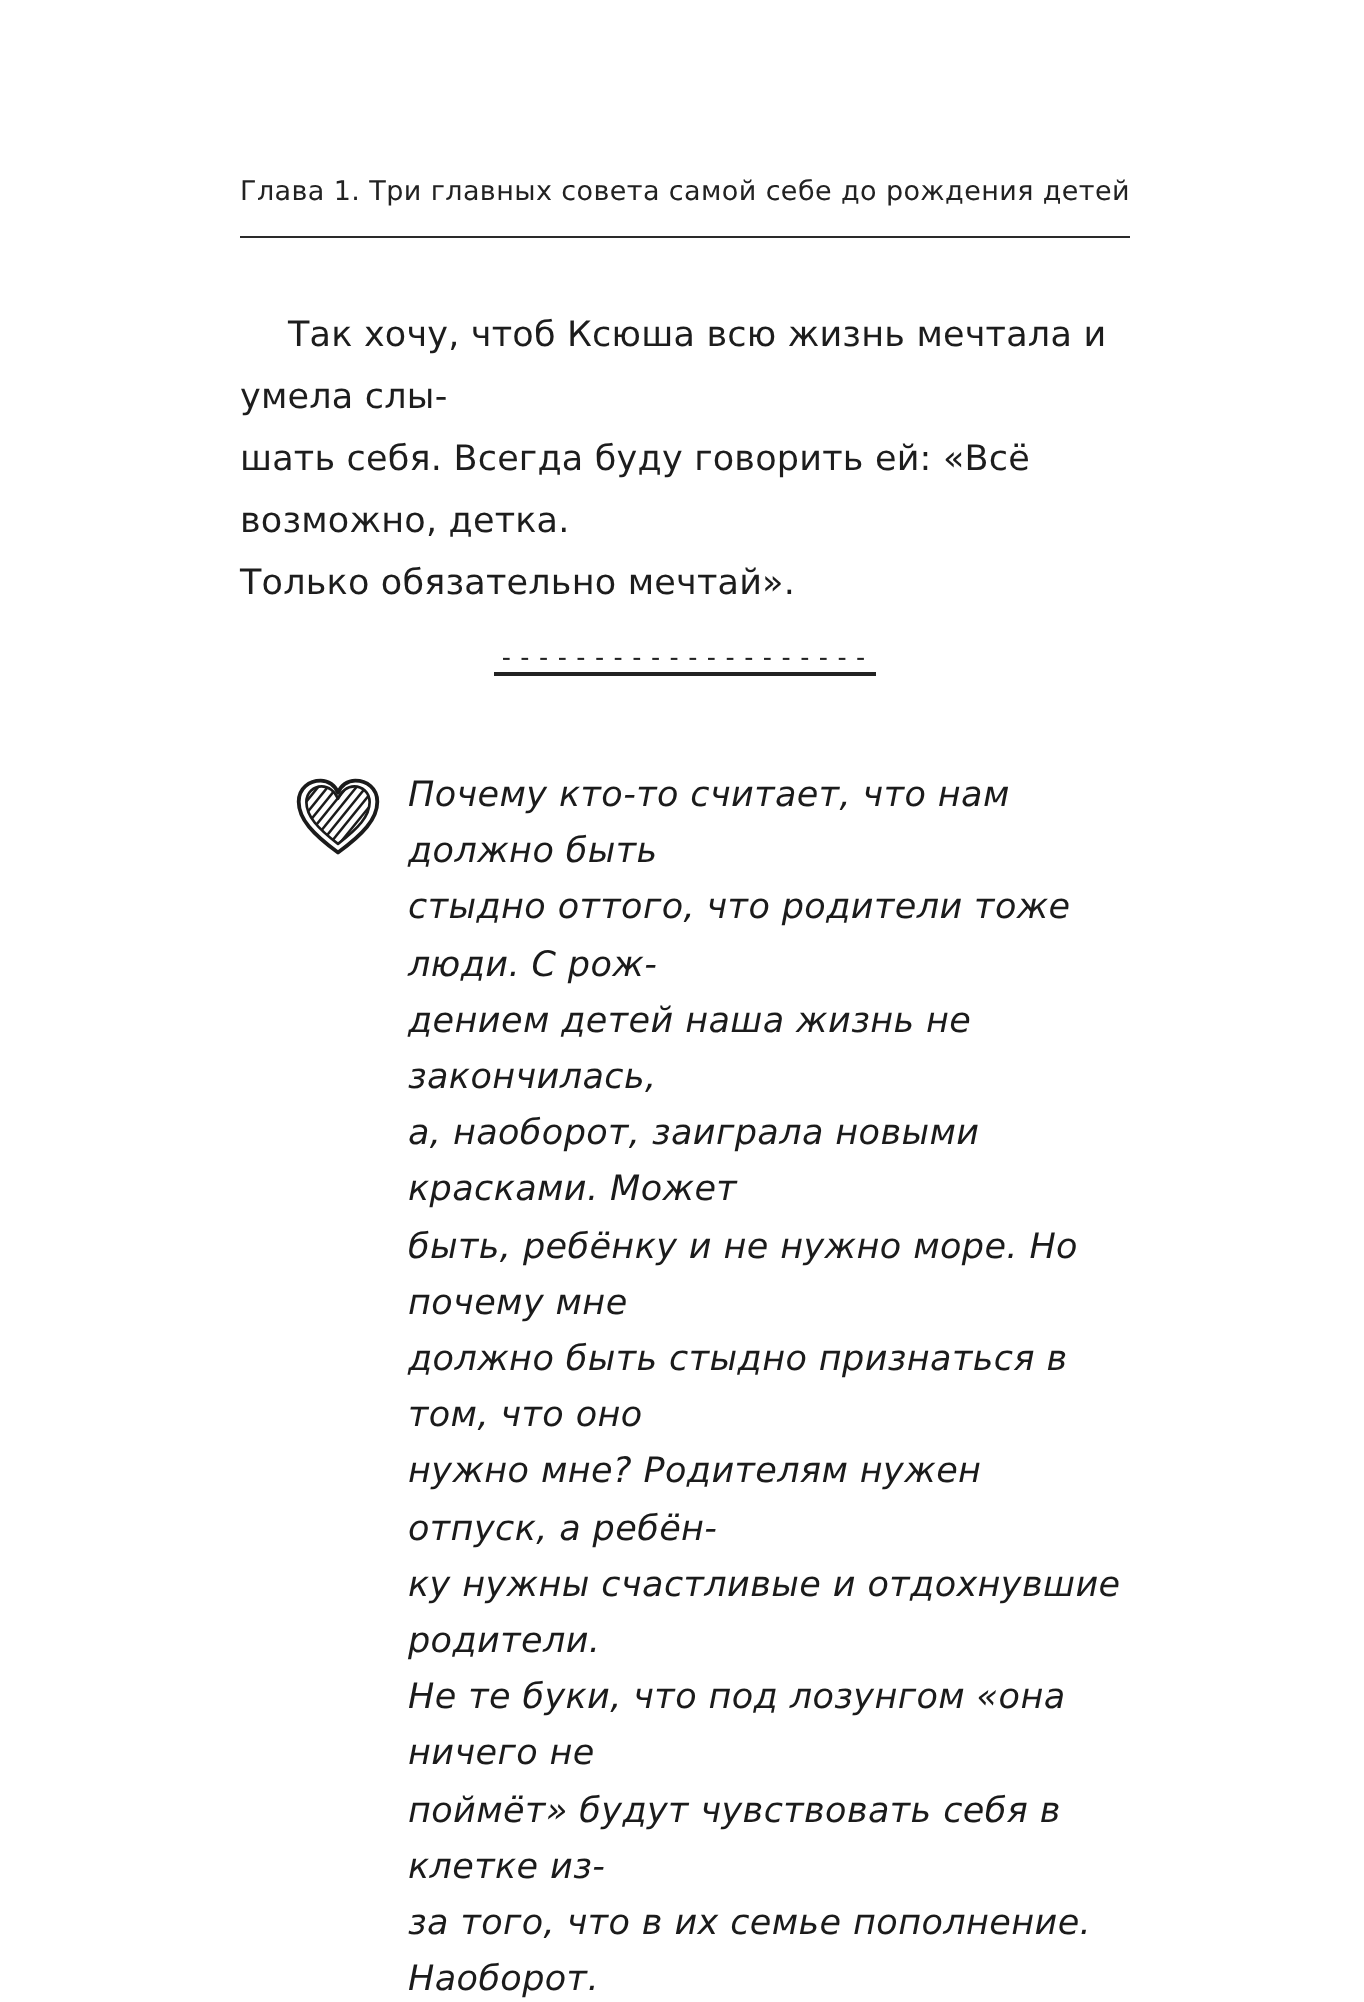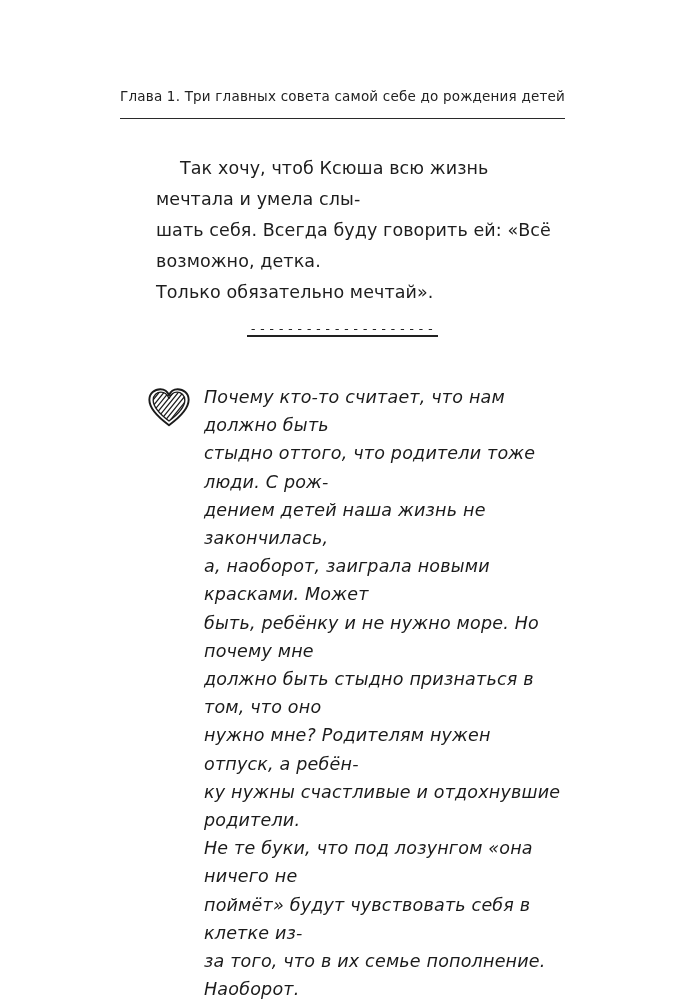--- a/index.html
+++ b/index.html
@@ -32,21 +32,20 @@
     height: 0;
   }
   .intro {
     margin-top: 34px;
     font-size: 17.5px;
     line-height: 31px;
     white-space: pre-line;
     text-indent: 24px;
     color: #1d1d1d;
     letter-spacing: 0.1px;
-    margin-left: 36px;
   }
   .separator {
     text-align: center;
     margin-top: 10px;
   }
   .separator .dashes {
     display: inline-block;
     font-size: 13px;
     letter-spacing: 1.5px;
     line-height: 11px;

